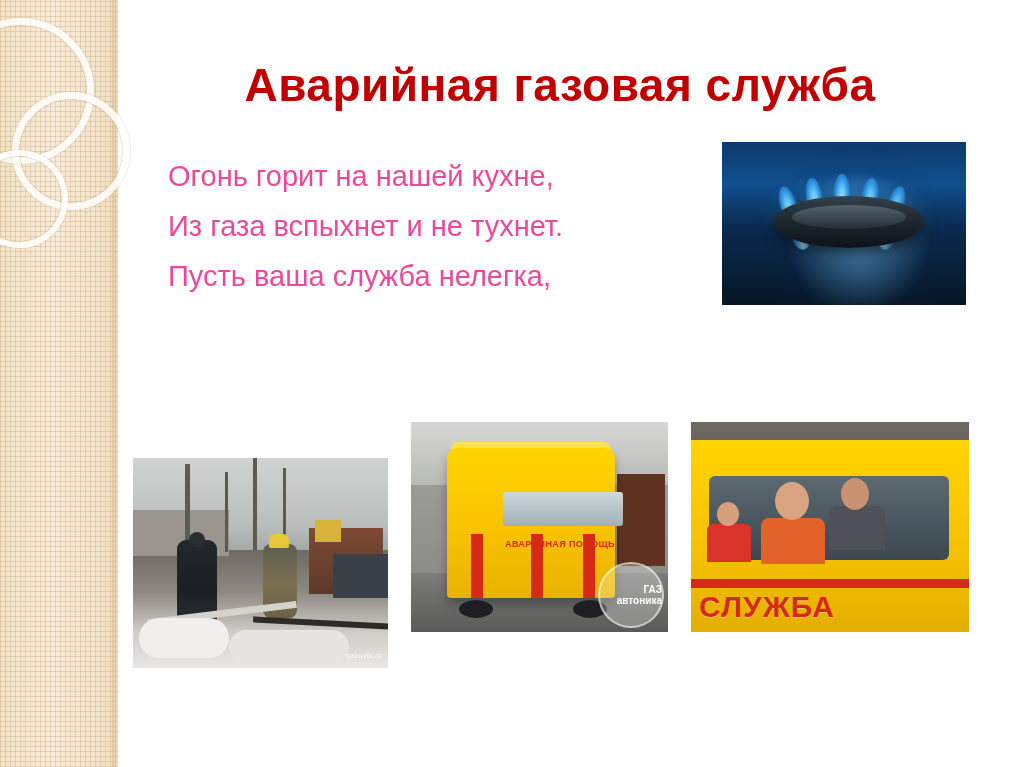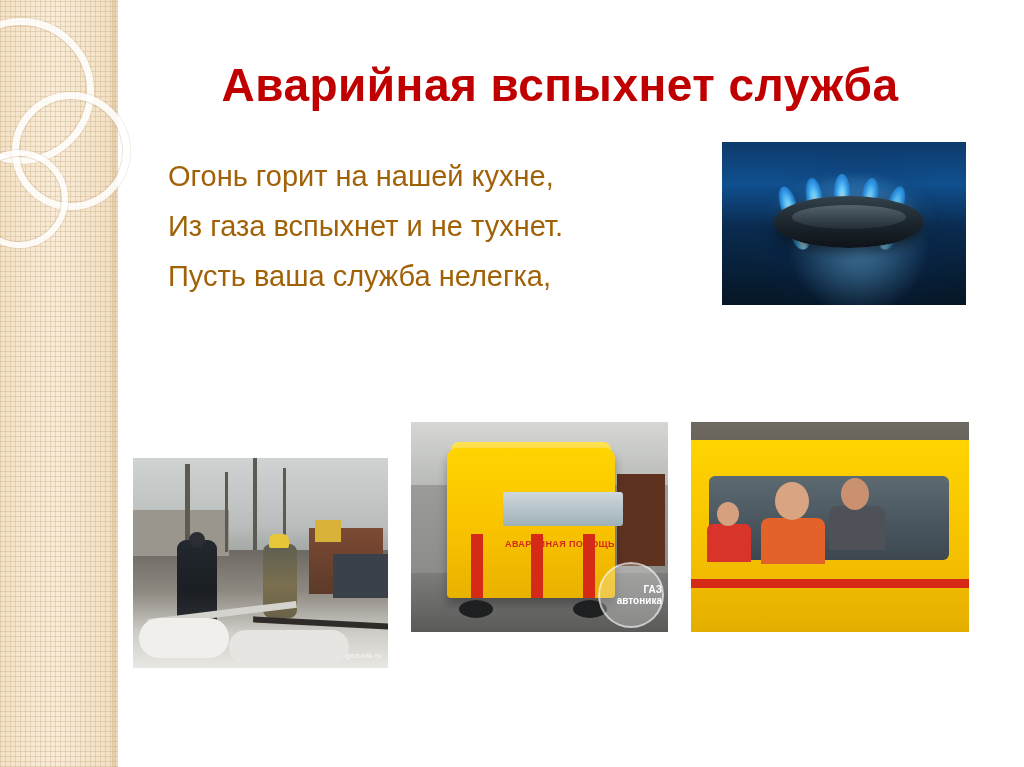--- a/index.html
+++ b/index.html
@@ -61,21 +61,21 @@
     letter-spacing: 0.5px;
     line-height: 1.1;
   }
 
   
   .poem {
     position: absolute;
     left: 168px;
     top: 152px;
     width: 660px;
-    color: #a16207;
+    color: #ec4899;
     font-size: 29px;
     line-height: 1.72;
   }
   .poem-line {
     white-space: nowrap;
   }
 
   
   .burner {
     position: absolute;
@@ -217,21 +217,21 @@
 <body>
 
 <div class="slide">
 
   <div class="left-band"></div>
   <div class="left-band-edge"></div>
   <div class="ring ring-1"></div>
   <div class="ring ring-2"></div>
   <div class="ring ring-3"></div>
 
-  <div class="title">Аварийная вспыхнет служба</div>
+  <div class="title">Аварийная газовая служба</div>
 
   <div class="poem">
     <div class="poem-line">Огонь горит на нашей кухне,</div>
     <div class="poem-line">Из газа вспыхнет и не тухнет.</div>
     <div class="poem-line">Пусть ваша служба нелегка,</div>
   </div>
 
   <div class="burner">
     <div class="burner-bg"></div>
     <div class="burner-glow"></div>
@@ -289,16 +289,17 @@
     <div class="p3-bg"></div>
     <div class="p3-van">
       <div class="p3-window"></div>
       <div class="p3-kid-body"></div>
       <div class="p3-kid-head"></div>
       <div class="p3-man-body"></div>
       <div class="p3-man-head"></div>
       <div class="p3-man2-body"></div>
       <div class="p3-man2-head"></div>
       <div class="p3-stripe"></div>
+      <div class="p3-text">СЛУЖБА</div>
     </div>
   </div>
 
 </div>
 
 </body></html>

